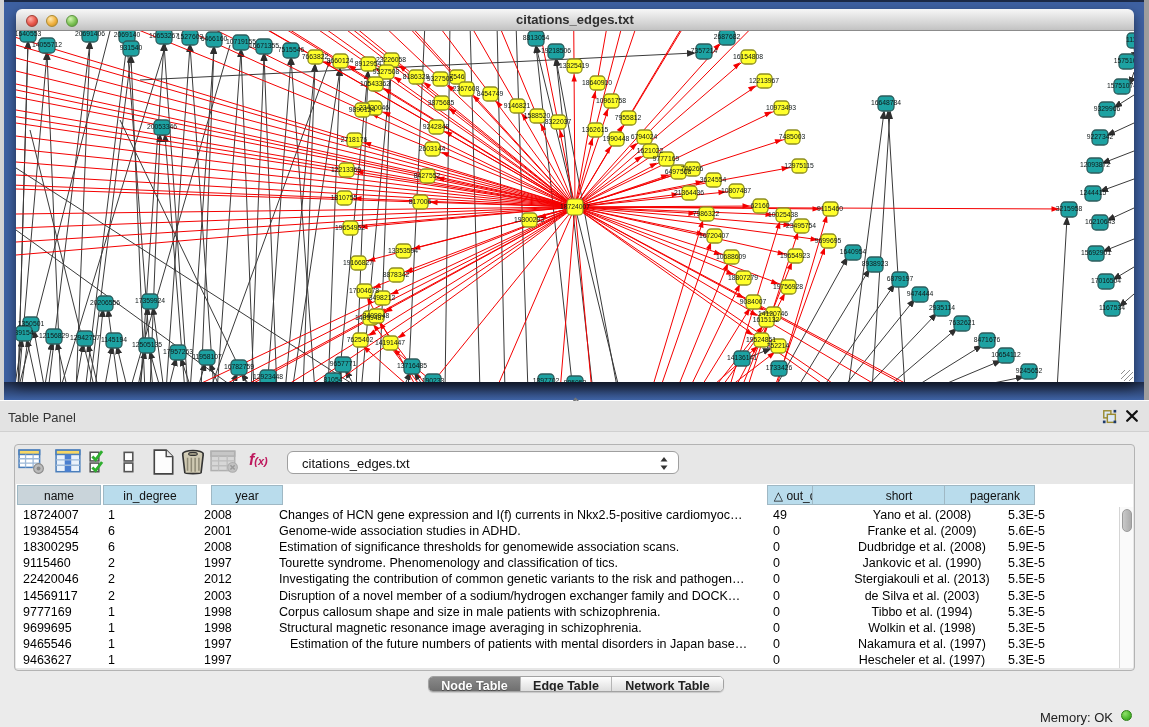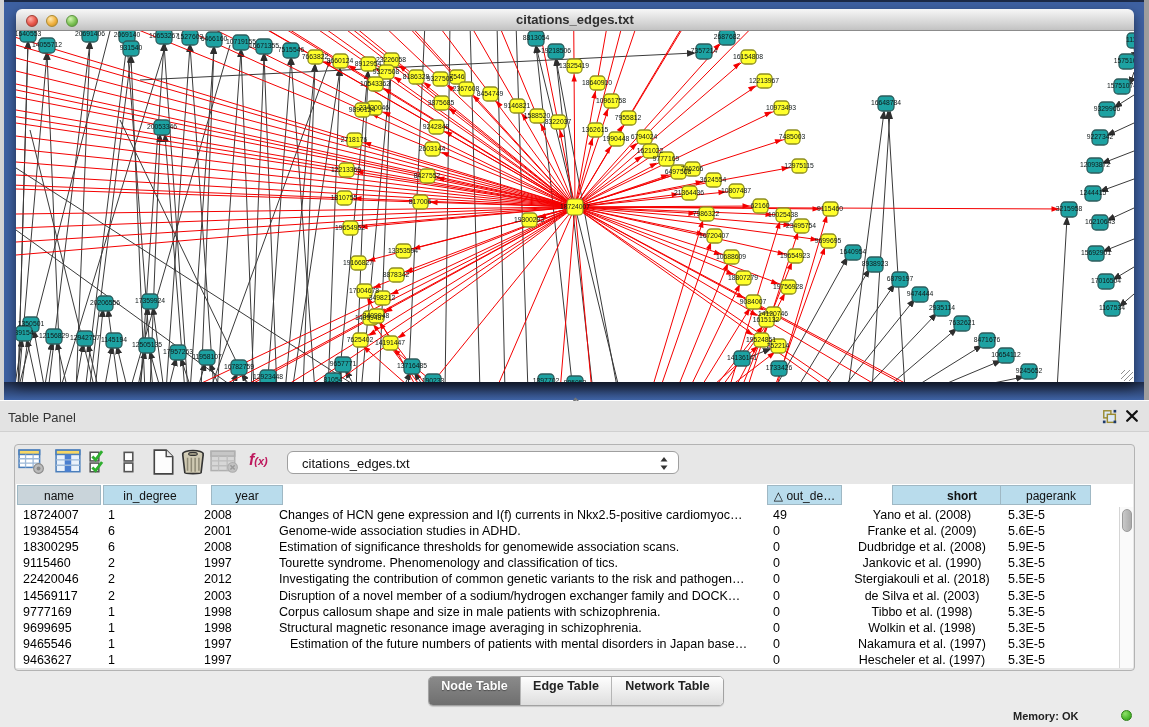--- a/index.html
+++ b/index.html
@@ -12,21 +12,21 @@
 #graph { position:absolute; left:0; top:22px; width:1118px; height:351px; background:#fff; overflow:hidden; }
 #grip { position:absolute; right:1px; bottom:1px; width:12px; height:11px;
   background:repeating-linear-gradient(135deg, transparent 0 2.5px, #909090 2.5px 3.5px); }
 #panel { position:absolute; left:0; top:400px; width:1149px; height:327px; background:#ebebeb; border-top:1px solid #fdfdfd; }
 #phead { position:absolute; left:0; top:401px; width:1149px; height:31px; background:#e3e3e3; border-bottom:1px solid #d0d0d0; }
 #pbody { position:absolute; left:14px; top:444px; width:1121px; height:227px; background:#e7e7e7; border:1px solid #b3b3b3; border-radius:4px; }
 .hc { position:absolute; top:1px; height:20px; background:#b9dcec; border:1px solid #9fb8c4; font-size:12px; color:#111; text-align:center; line-height:20px; }
 .trow { position:absolute; left:16px; width:1103px; height:16px; font-size:12.5px; color:#000; }
 .trow span { position:absolute; top:1px; white-space:nowrap; }
 .trow span.ctr { text-align:center; }
-#tabs { position:absolute; left:428px; top:676px; height:30px; display:flex; border:1px solid #a2a2a2; border-radius:5px; overflow:hidden; background:#fff; box-shadow:0 1px 1px rgba(0,0,0,.15); }
+#tabs { position:absolute; left:428px; top:676px; height:16px; display:flex; border:1px solid #a2a2a2; border-radius:5px; overflow:hidden; background:#fff; box-shadow:0 1px 1px rgba(0,0,0,.15); }
 .tab { height:100%; font-size:12.5px; font-weight:bold; color:#222; line-height:19px; text-align:center; background:linear-gradient(#fefefe,#dedede); border-left:1px solid #b5b5b5; }
 .tab:first-child { border-left:none; }
 .tab.sel { background:linear-gradient(#8a8a8a,#6f6f6f); color:#fff; text-shadow:0 1px 1px rgba(0,0,0,.4); }
 .toolicon { position:absolute; top:449px; }
 </style></head>
 <body>
 <div id="top">
   <div class="abs" style="left:4px; bottom:0; width:1145px; height:18px; background:linear-gradient(#1f2c49,#3f63a5);"></div>
   <div class="abs" style="left:0; top:0; width:100%; height:2px; background:#1c2a47;"></div>
   <div class="abs" style="left:0; top:0; width:4px; height:400px; background:#d4d4d4;"></div>
@@ -696,22 +696,22 @@
   <svg class="abs" style="right:10px; top:5px" width="8" height="13" viewBox="0 0 8 13">
     <path d="M4,0 L7.5,4.4 L0.5,4.4 Z" fill="#333"></path>
     <path d="M4,13 L7.5,8.6 L0.5,8.6 Z" fill="#333"></path>
   </svg>
 </div>
 <div class="abs" style="left:16px; top:484px; width:1117px; height:23px; background:#fff;">
   <div class="hc" style="left:1px; width:84px; background:#c9d4da;">name</div>
   <div class="hc" style="left:87px; width:94px;">in_degree</div>
   <div class="hc" style="left:183px; width:72px;margin-left:12px;">year</div>
   <div class="hc" style="left:751px; width:75px;">△ out_de…</div>
-  <div class="hc" style="left:876px; width:140px;font-weight:bold;">short</div>
-  <div class="hc" style="left:984px; width:91px;padding-left:11px;">pagerank</div>
+  <div class="hc" style="left:796px; width:174px;">short</div>
+  <div class="hc" style="left:928px; width:91px;padding-left:11px;">pagerank</div>
 </div>
 <div class="abs" style="left:16px; top:507px; width:1103px; height:161px; background:#fff;"></div>
 <div class="trow" style="top:507.0px">
     <span style="left:7px">18724007</span>
     <span style="left:92px">1</span>
     <span style="left:188px">2008</span>
     <span style="left:263px">Changes of HCN gene expression and I(f) currents in Nkx2.5-positive cardiomyoc…</span>
     <span style="left:757px">49</span>
     <span class="ctr" style="left:828px;width:156px">Yano et al. (2008)</span>
     <span style="left:992px">5.3E-5</span>
@@ -742,39 +742,39 @@
     <span style="left:757px">0</span>
     <span class="ctr" style="left:828px;width:156px">Jankovic et al. (1990)</span>
     <span style="left:992px">5.3E-5</span>
   </div>
 <div class="trow" style="top:571.4px">
     <span style="left:7px">22420046</span>
     <span style="left:92px">2</span>
     <span style="left:188px">2012</span>
     <span style="left:263px">Investigating the contribution of common genetic variants to the risk and pathogen…</span>
     <span style="left:757px">0</span>
-    <span class="ctr" style="left:828px;width:156px">Stergiakouli et al. (2018)</span>
+    <span class="ctr" style="left:828px;width:156px">Stergiakouli et al. (2013)</span>
     <span style="left:992px">5.5E-5</span>
   </div>
 <div class="trow" style="top:587.5px">
     <span style="left:7px">14569117</span>
     <span style="left:92px">2</span>
     <span style="left:188px">2003</span>
     <span style="left:263px">Disruption of a novel member of a sodium/hydrogen exchanger family and DOCK…</span>
     <span style="left:757px">0</span>
     <span class="ctr" style="left:828px;width:156px">de Silva et al. (2003)</span>
     <span style="left:992px">5.3E-5</span>
   </div>
 <div class="trow" style="top:603.6px">
     <span style="left:7px">9777169</span>
     <span style="left:92px">1</span>
     <span style="left:188px">1998</span>
     <span style="left:263px">Corpus callosum shape and size in male patients with schizophrenia.</span>
     <span style="left:757px">0</span>
-    <span class="ctr" style="left:828px;width:156px">Tibbo et al. (1998)</span>
+    <span class="ctr" style="left:828px;width:156px">Tibbo et al. (1994)</span>
     <span style="left:992px">5.3E-5</span>
   </div>
 <div class="trow" style="top:619.7px">
     <span style="left:7px">9699695</span>
     <span style="left:92px">1</span>
     <span style="left:188px">1998</span>
     <span style="left:263px">Structural magnetic resonance image averaging in schizophrenia.</span>
     <span style="left:757px">0</span>
     <span class="ctr" style="left:828px;width:156px">Wolkin et al. (1998)</span>
     <span style="left:992px">5.3E-5</span>
@@ -797,14 +797,14 @@
     <span style="left:992px">5.3E-5</span>
   </div>
 <div class="abs" style="left:1119px; top:507px; width:14px; height:161px; background:#fafafa; border-left:1px solid #d5d5d5;">
   <div class="abs" style="left:1.5px; top:2px; width:10px; height:23px; background:linear-gradient(90deg,#c9c9c9,#ababab); border:1px solid #9a9a9a; border-radius:5px;"></div>
 </div>
 <div id="tabs">
   <div class="tab sel" style="width:91px">Node Table</div>
   <div class="tab" style="width:91px">Edge Table</div>
   <div class="tab" style="width:112px">Network Table</div>
 </div>
-<div class="abs" style="left:1013px; top:710px; width:100px; font-size:11px; color:#222;font-weight:bold;">Memory: OK</div>
+<div class="abs" style="left:1013px; top:710px; width:100px; text-align:right; font-size:13px; color:#222;">Memory: OK</div>
 <div class="abs" style="left:1121px; top:710px; width:11px; height:11px; border-radius:50%; background:radial-gradient(circle at 35% 30%, #8fe06a, #4cb82e 60%, #2f8f1a); border:1px solid #2f7f18;"></div>
 
 </body></html>

